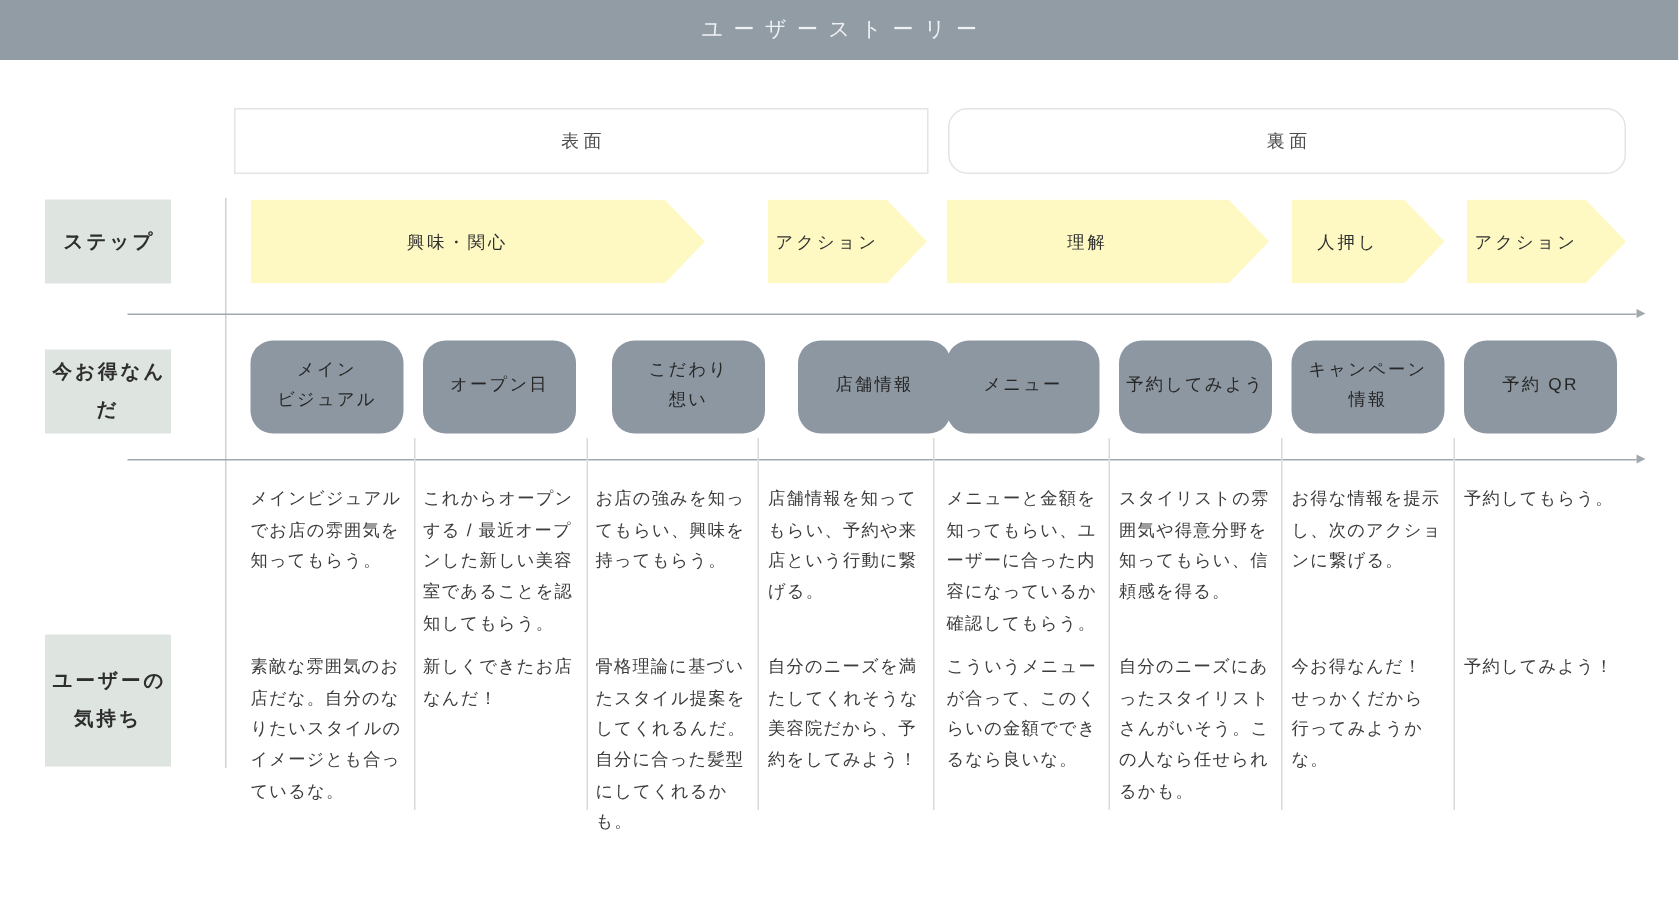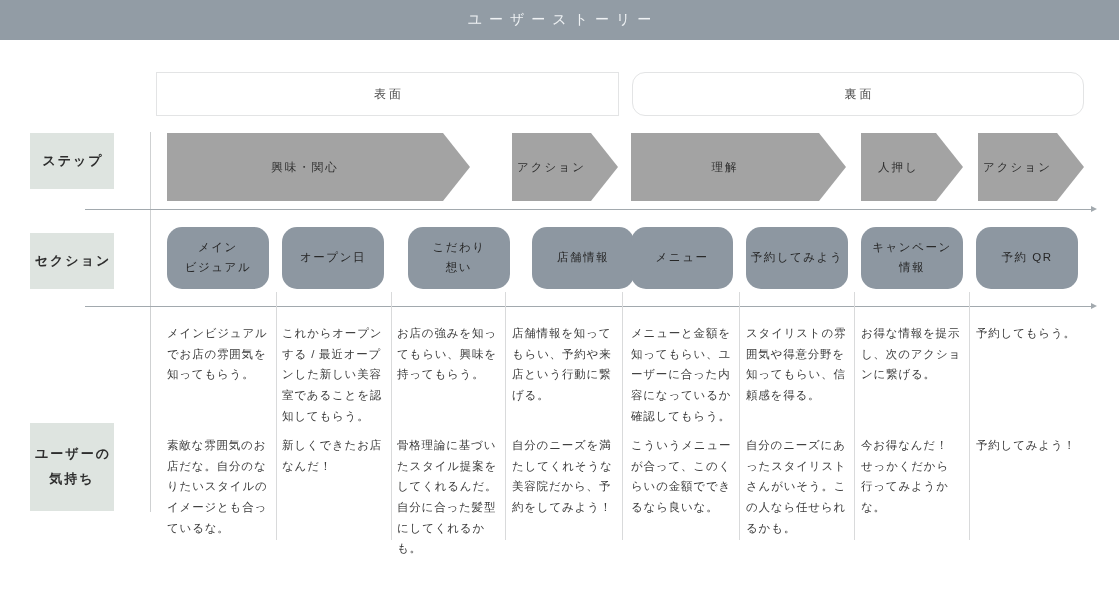--- a/index.html
+++ b/index.html
@@ -8,21 +8,21 @@
   .header{position:absolute;left:0;top:0;width:1119px;height:40px;background:#929ca5;
           display:flex;align-items:center;justify-content:center;}
   .header .title{color:#eff2f4;font-size:14px;letter-spacing:7px;text-indent:7px;}
   .phase{position:absolute;top:72px;height:44px;box-sizing:border-box;border:1px solid #e3e4e5;
          background:#fff;display:flex;align-items:center;justify-content:center;
          font-size:12px;color:#4c4c4c;letter-spacing:3px;text-indent:3px;}
   .row-label{position:absolute;left:30px;width:84px;background:#dee4e0;
              display:flex;align-items:center;justify-content:center;text-align:center;
              font-size:13px;font-weight:700;color:#2e2e2e;letter-spacing:2px;text-indent:2px;
              line-height:1.9;white-space:pre-line;}
-  .arrow{position:absolute;top:133px;height:68px;background:#a3a3a3;
+  .arrow{position:absolute;top:133px;height:56px;background:#fef9c3;
          display:flex;align-items:center;justify-content:center;
          box-sizing:border-box;padding-right:27px;
          font-size:11.5px;color:#2f2f2f;letter-spacing:2px;
          clip-path:polygon(0 0,calc(100% - 27px) 0,100% 50%,calc(100% - 27px) 100%,0 100%);}
   .timeline{position:absolute;left:85px;width:1006px;height:1px;background:#a2a9ae;}
   .timeline .head{position:absolute;right:-6px;top:-3.5px;width:0;height:0;
                   border-left:6px solid #a2a9ae;border-top:3.5px solid transparent;
                   border-bottom:3.5px solid transparent;}
   .pill{position:absolute;top:227px;width:102px;height:62px;background:#8d97a1;border-radius:15px;
         display:flex;align-items:center;justify-content:center;text-align:center;
@@ -45,21 +45,21 @@
   </div>
 
   <div class="phase" style="left:156px;width:463px;">
     <span>表面</span>
   </div>
   <div class="phase" style="left:632px;width:452px;border-radius:13px;">
     <span>裏面</span>
   </div>
 
   <div class="row-label" style="top:133px;height:56px;">ステップ</div>
-  <div class="row-label" style="top:233px;height:56px;">セクション</div>
+  <div class="row-label" style="top:233px;height:56px;">今お得なんだ</div>
   <div class="row-label" style="top:423px;height:88px;">ユーザーの
 気持ち</div>
 
   <div class="vline main"></div>
 
   <div class="arrow" style="left:167px;width:303px;">興味・関心</div>
   <div class="arrow" style="left:512px;width:106px;">アクション</div>
   <div class="arrow" style="left:631px;width:215px;">理解</div>
   <div class="arrow" style="left:861px;width:102px;">人押し</div>
   <div class="arrow" style="left:978px;width:106px;">アクション</div>

